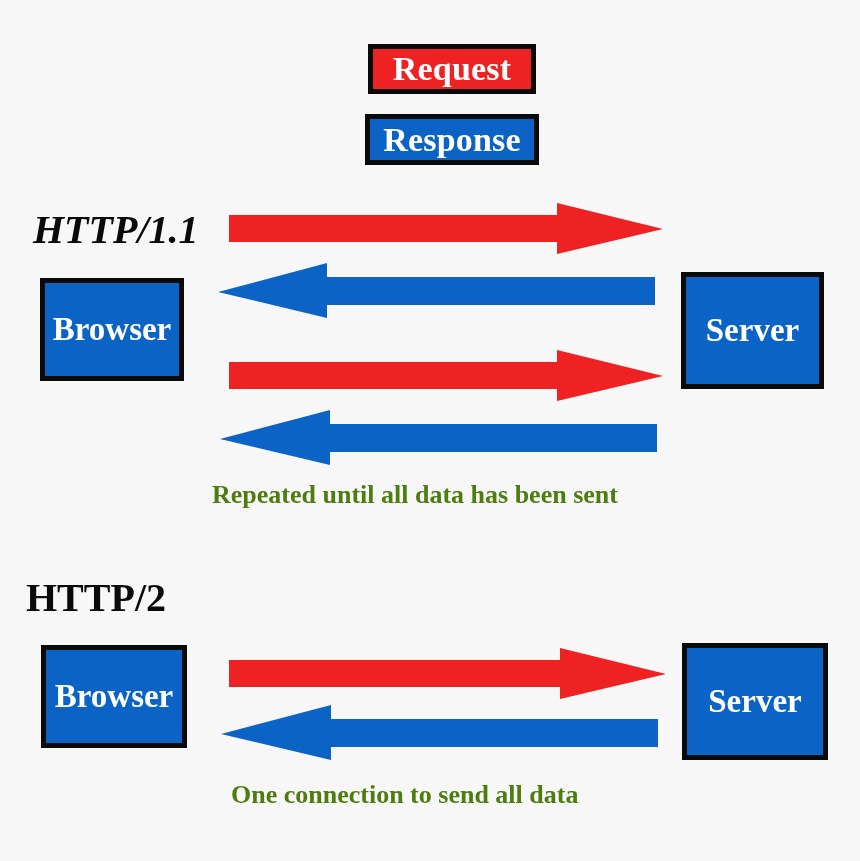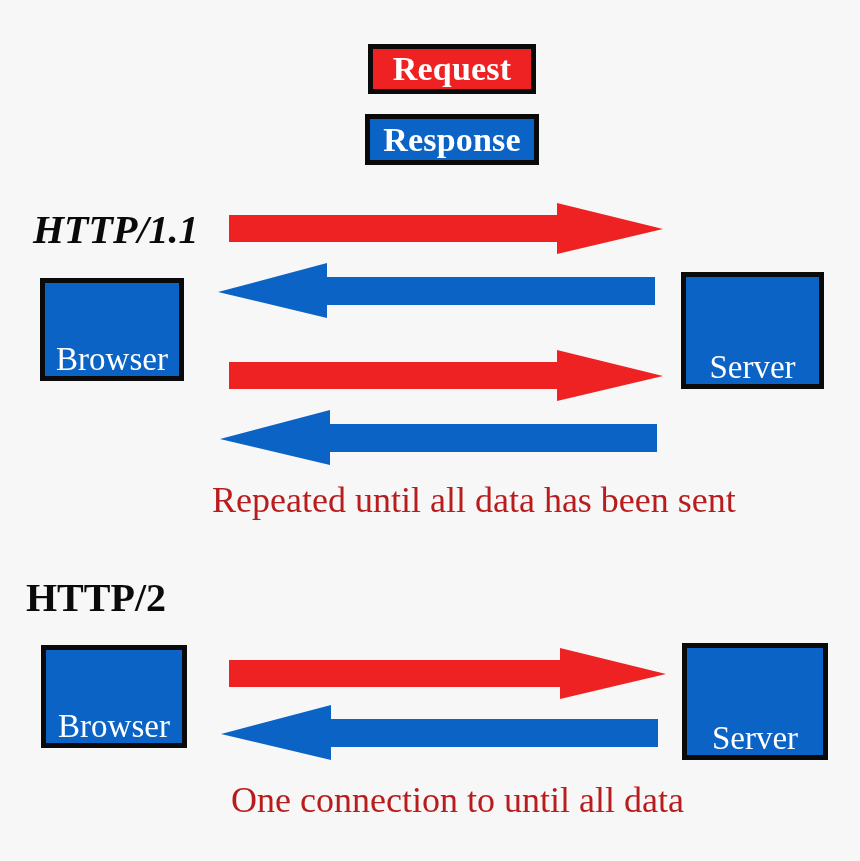--- a/index.html
+++ b/index.html
@@ -44,27 +44,27 @@
     left: 365px; top: 114px;
     width: 174px; height: 51px;
     background: #0b63c5;
     font-size: 34px;
   }
 
   
   .node-box {
     position: absolute;
     display: flex;
-    align-items: flex-end;
+    align-items: center;
     justify-content: center;
     background: #0b63c5;
     border: 5px solid #0a0a0a;
     box-sizing: border-box;
     color: #ffffff;
-    font-weight: normal;
+    font-weight: bold;
     font-size: 33px;
     font-family: "Liberation Serif", "DejaVu Serif", serif;
     line-height: 1;
     white-space: nowrap;
   }
   #node-browser-http11 { left: 40px;  top: 278px; width: 144px; height: 103px; }
   #node-server-http11  { left: 681px; top: 272px; width: 143px; height: 117px; }
   #node-browser-http2  { left: 41px;  top: 645px; width: 146px; height: 103px; }
   #node-server-http2   { left: 682px; top: 643px; width: 146px; height: 117px; }
 
@@ -78,23 +78,23 @@
     line-height: 1;
     white-space: nowrap;
   }
   #label-http11 { left: 33px; top: 210px; font-style: italic; }
   #label-http2  { left: 26px; top: 578px; }
 
   
   .caption {
     position: absolute;
     font-family: "Liberation Serif", "DejaVu Serif", serif;
-    font-weight: normal;
-    font-size: 36px;
-    color: #b91c1c;
+    font-weight: bold;
+    font-size: 26px;
+    color: #4d7c0f;
     line-height: 1;
     white-space: nowrap;
   }
   #caption-http11 { left: 212px; top: 482px; }
   #caption-http2  { left: 231px; top: 782px; }
 
   
   #arrow-layer {
     position: absolute;
     left: 0; top: 0;
@@ -145,15 +145,15 @@
 
     <polygon fill="#0b63c5" points="657,424 330,424 330,410 220,439 330,465 330,452 657,452"></polygon>
 
     <polygon fill="#ee2222" points="229,660 560,660 560,648 666,674 560,699 560,687 229,687"></polygon>
 
     <polygon fill="#0b63c5" points="658,719 331,719 331,705 221,734 331,760 331,747 658,747"></polygon>
   </svg>
 
   <div class="caption" id="caption-http11">Repeated until all data has been sent</div>
 
-  <div class="caption" id="caption-http2">One connection to until all data</div>
+  <div class="caption" id="caption-http2">One connection to send all data</div>
 
 </div>
 
 </body></html>

